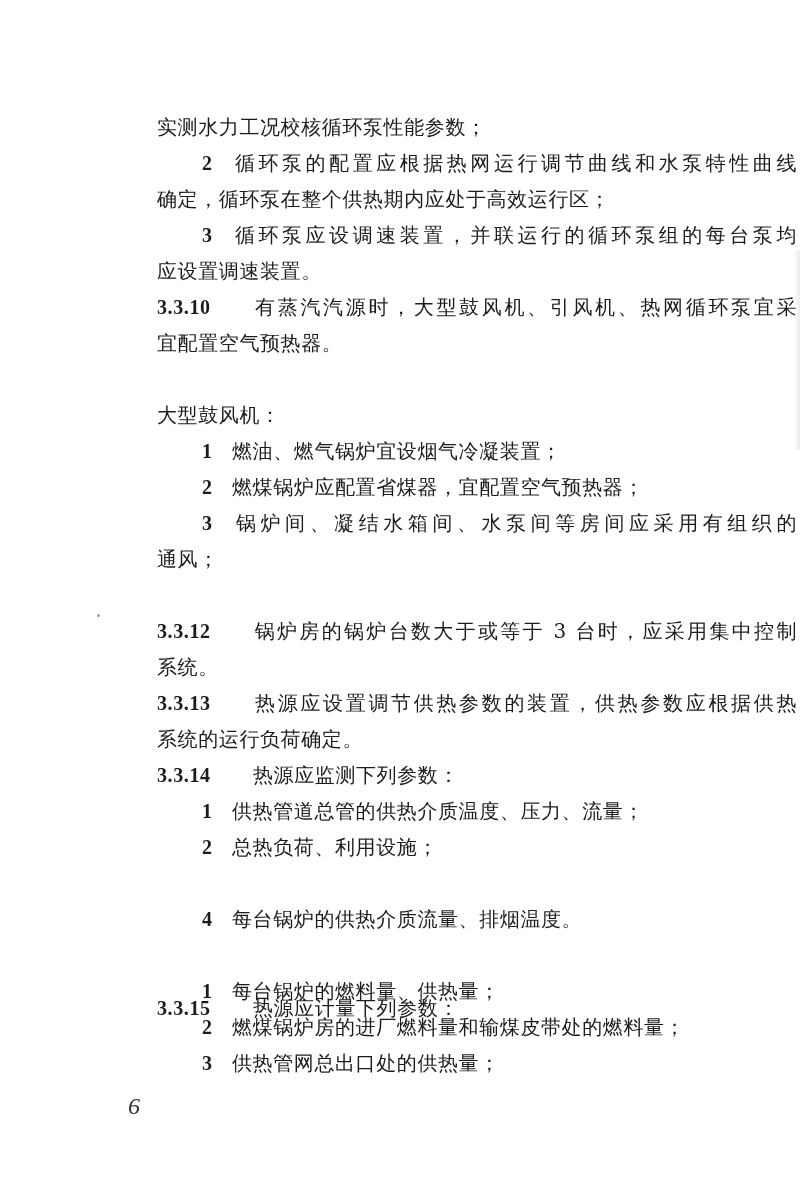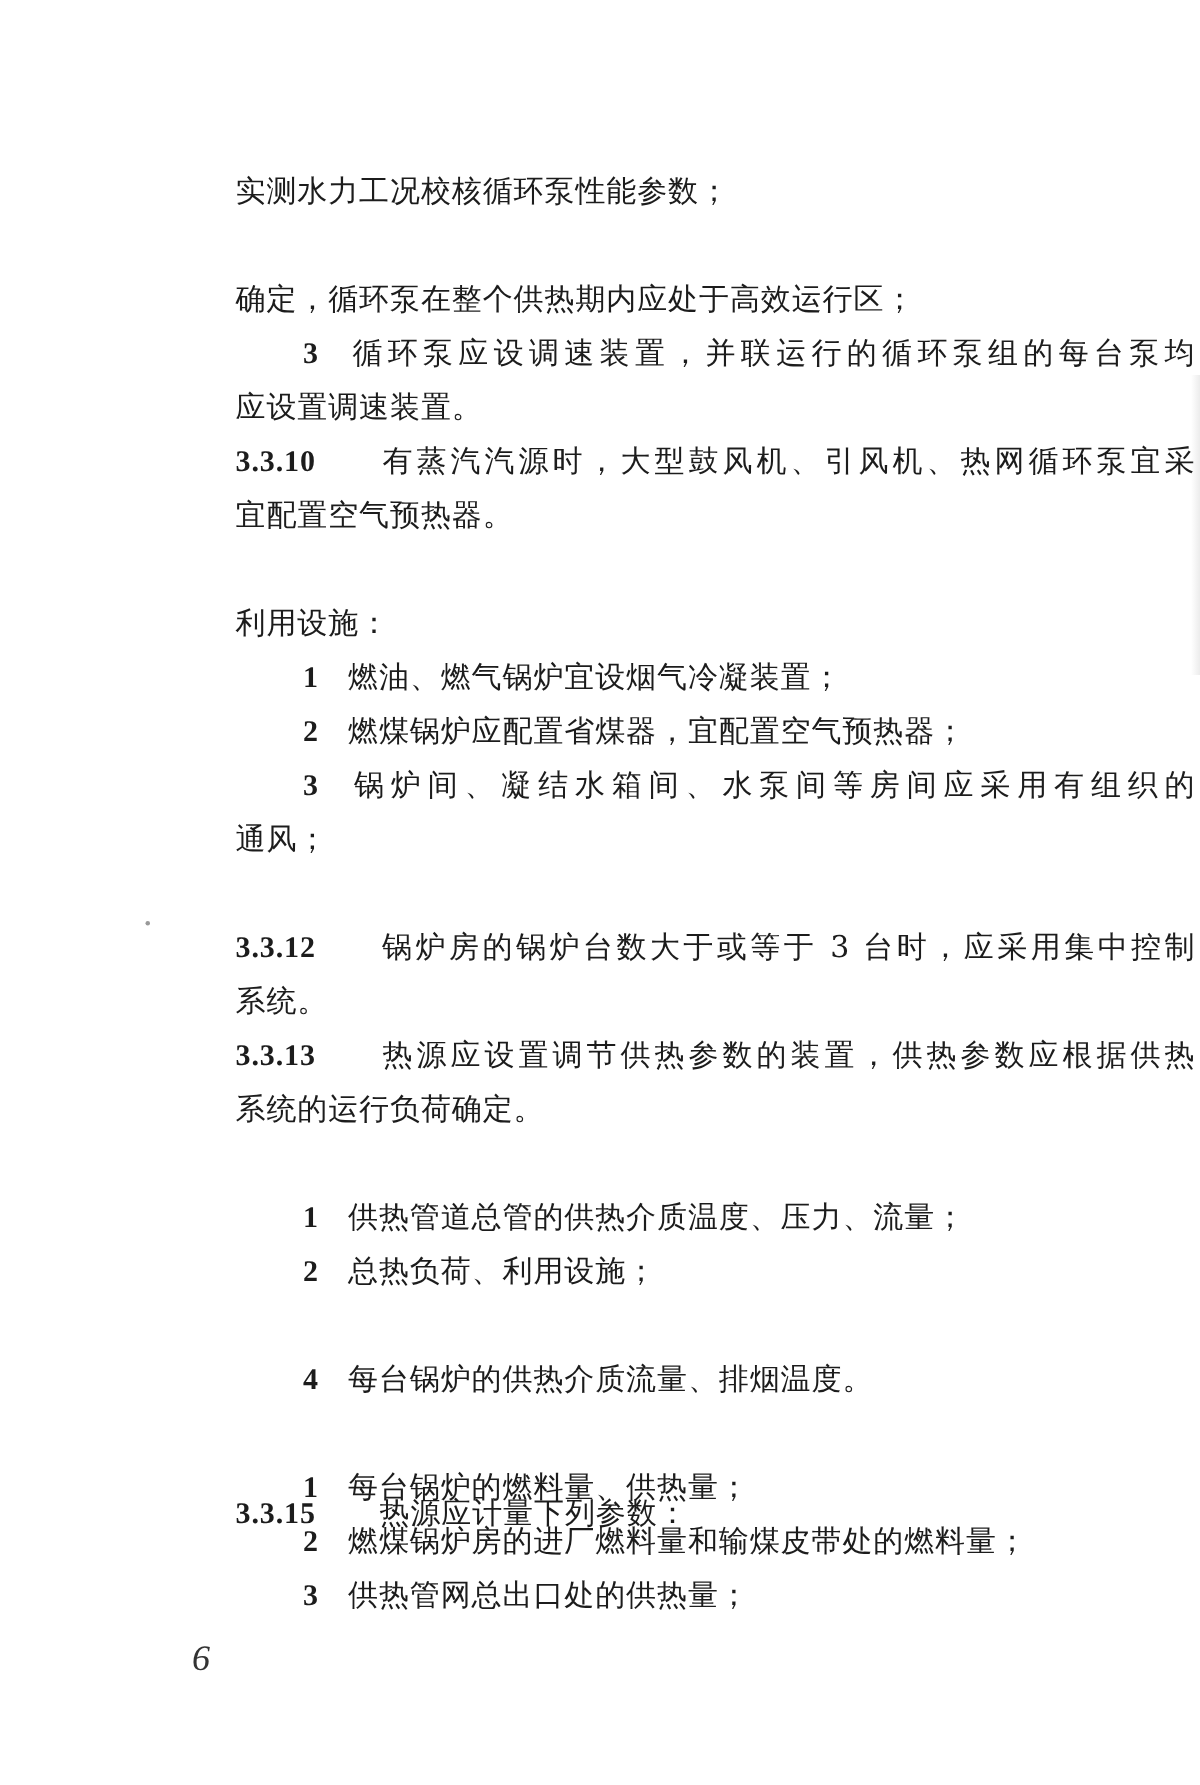--- a/index.html
+++ b/index.html
@@ -32,51 +32,53 @@
   .edge-mark { position: absolute; left: 97px; top: 614px; width: 3px; height: 3px; background:#999; border-radius: 50%; }
   .right-shadow { position: absolute; right: 0; top: 250px; width: 6px; height: 200px; background: linear-gradient(to right, rgba(255,255,255,0), rgba(200,200,200,0.35)); }
 </style>
 </head>
 <body>
 
 <div class="page">
 
   <div class="line" style="top:113px"><span>实测水力工况校核循环泵性能参数；</span></div>
 
+  <div class="line item justify" style="top:149px"><span class="num item-num">2</span><span>循环泵的配置应根据热网运行调节曲线和水泵特性曲线</span></div>
 
   <div class="line" style="top:185px"><span>确定，循环泵在整个供热期内应处于高效运行区；</span></div>
 
   <div class="line item justify" style="top:221px"><span class="num item-num">3</span><span>循环泵应设调速装置，并联运行的循环泵组的每台泵均</span></div>
 
   <div class="line" style="top:257px"><span>应设置调速装置。</span></div>
 
   <div class="line justify" style="top:293px"><span class="num clause-num">3.3.10</span><span>有蒸汽汽源时，大型鼓风机、引风机、热网循环泵宜采</span></div>
 
   <div class="line" style="top:329px"><span>宜配置空气预热器。</span></div>
 
 
-  <div class="line" style="top:401px"><span>利用设施：</span></div>
+  <div class="line" style="top:401px"><span>大型鼓风机：</span></div>
 
   <div class="line item" style="top:437px"><span class="num item-num">1</span><span>燃油、燃气锅炉宜设烟气冷凝装置；</span></div>
 
   <div class="line item" style="top:473px"><span class="num item-num">2</span><span>燃煤锅炉应配置省煤器，宜配置空气预热器；</span></div>
 
   <div class="line item justify" style="top:509px"><span class="num item-num">3</span><span>锅炉间、凝结水箱间、水泵间等房间应采用有组织的</span></div>
 
   <div class="line" style="top:545px"><span>通风；</span></div>
 
 
   <div class="line justify" style="top:617px"><span class="num clause-num">3.3.12</span><span>锅炉房的锅炉台数大于或等于 3 台时，应采用集中控制</span></div>
 
   <div class="line" style="top:653px"><span>系统。</span></div>
 
   <div class="line justify" style="top:689px"><span class="num clause-num">3.3.13</span><span>热源应设置调节供热参数的装置，供热参数应根据供热</span></div>
 
   <div class="line" style="top:725px"><span>系统的运行负荷确定。</span></div>
 
+  <div class="line" style="top:761px"><span class="num clause-num">3.3.14</span><span>热源应监测下列参数：</span></div>
 
   <div class="line item" style="top:797px"><span class="num item-num">1</span><span>供热管道总管的供热介质温度、压力、流量；</span></div>
 
   <div class="line item" style="top:833px"><span class="num item-num">2</span><span>总热负荷、利用设施；</span></div>
 
 
   <div class="line item" style="top:905px"><span class="num item-num">4</span><span>每台锅炉的供热介质流量、排烟温度。</span></div>
 
   <div class="line" style="top:994px"><span class="num clause-num">3.3.15</span><span>热源应计量下列参数：</span></div>
 

